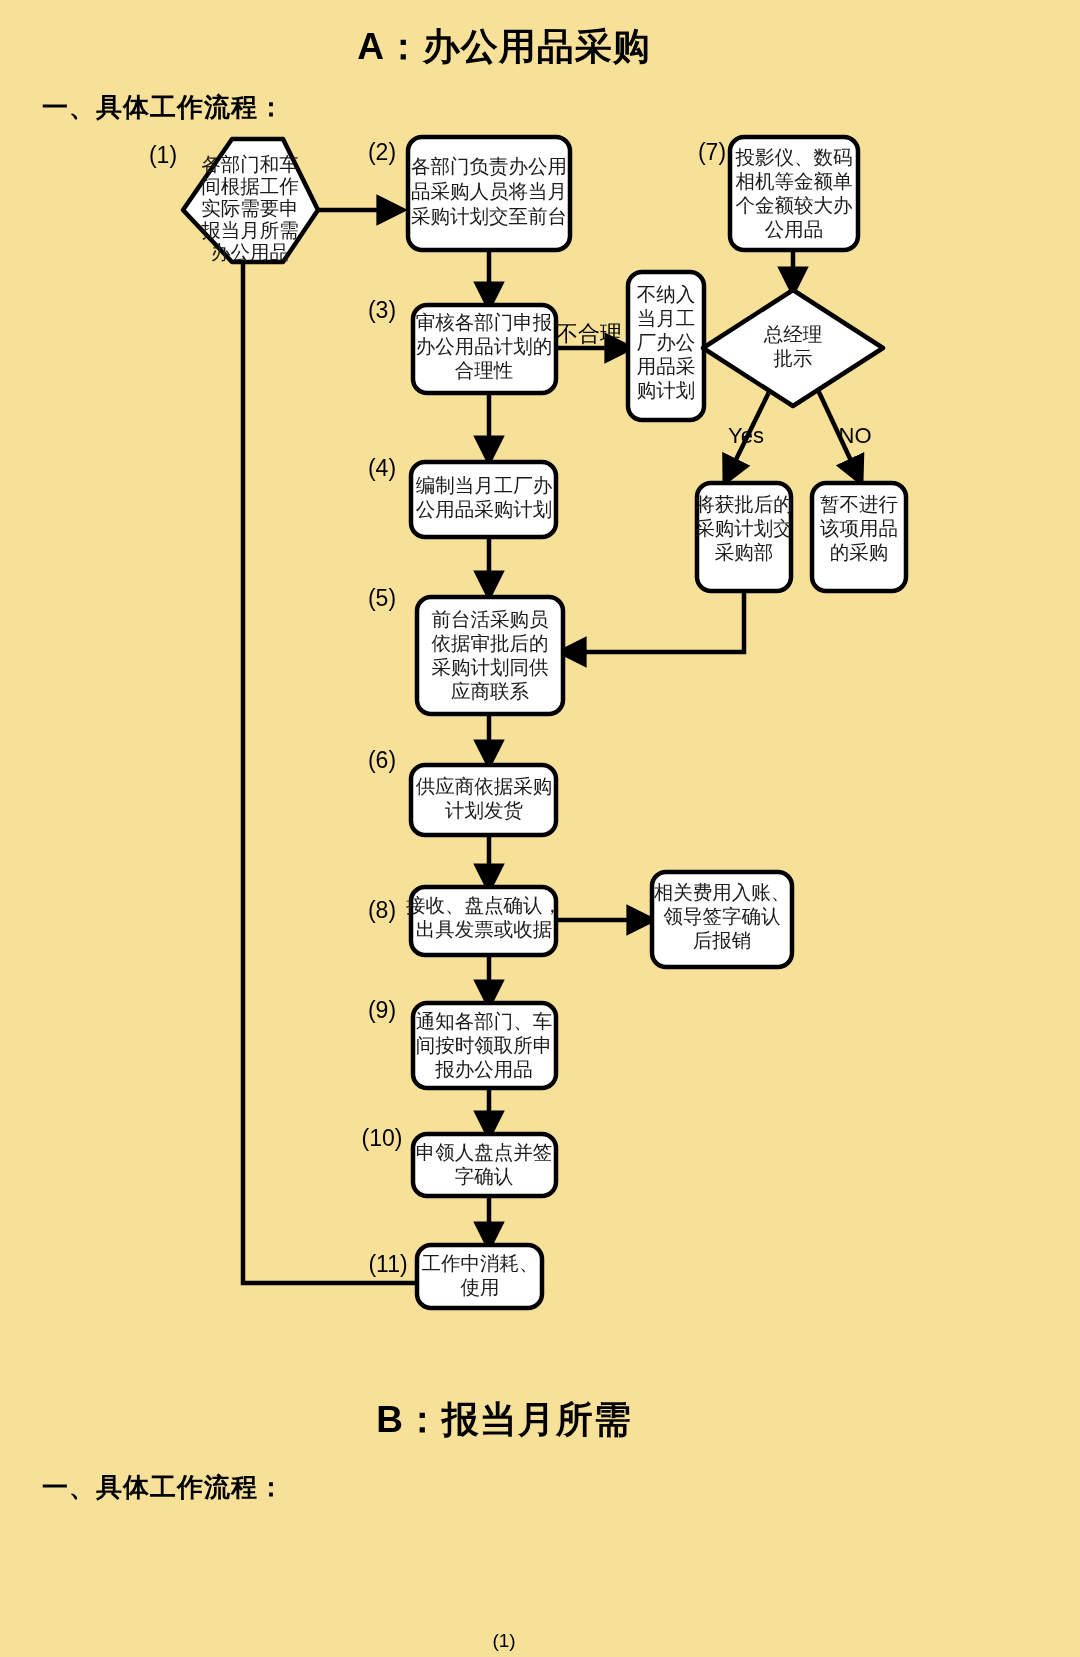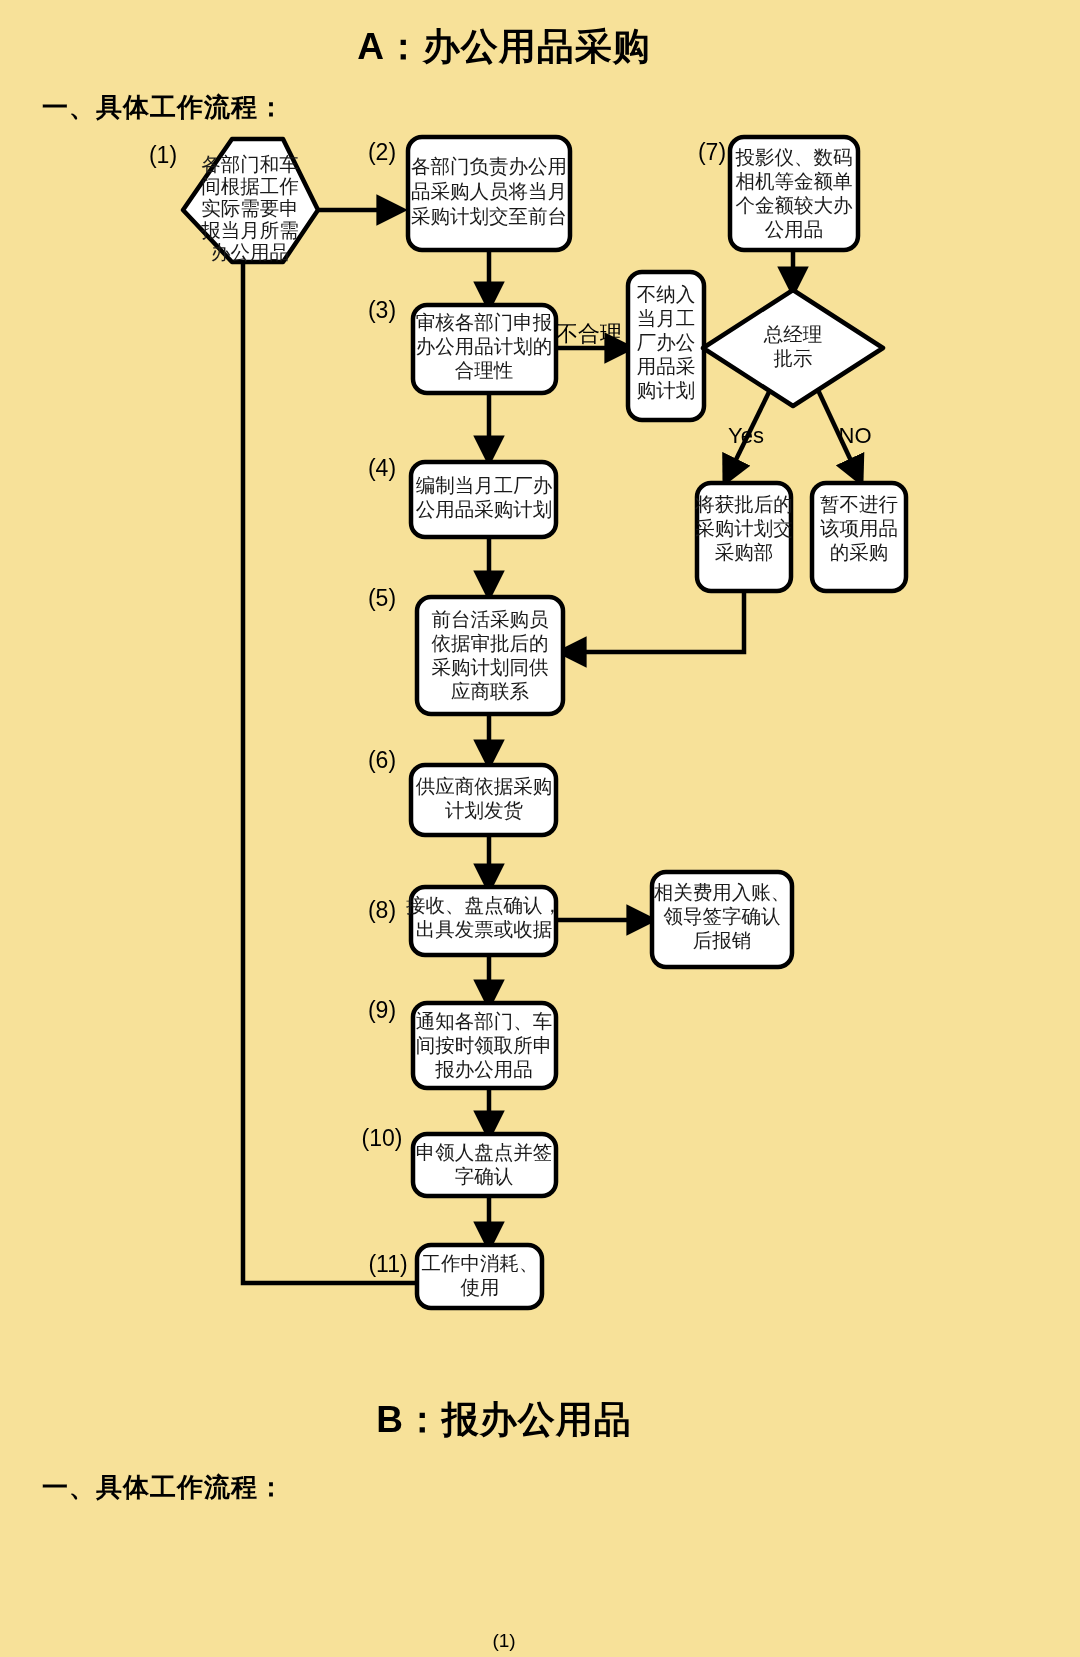--- a/index.html
+++ b/index.html
@@ -266,17 +266,17 @@
 
     <g>
       <text class="num" x="388" y="1266">(11)</text>
       <rect class="shape" x="417" y="1245" width="125" height="63" rx="14" ry="14"></rect>
       <text x="480" y="1266">工作中消耗、</text>
       <text x="480" y="1290">使用</text>
     </g>
 
   </svg>
 
-  <div class="title" id="title-b">B：报办公用品</div>
+  <div class="title" id="title-b">B：报当月所需</div>
   <div class="subtitle" id="subtitle-b">一、具体工作流程：</div>
   <div class="footnum">(1)</div>
 
 </div>
 
 </body></html>

